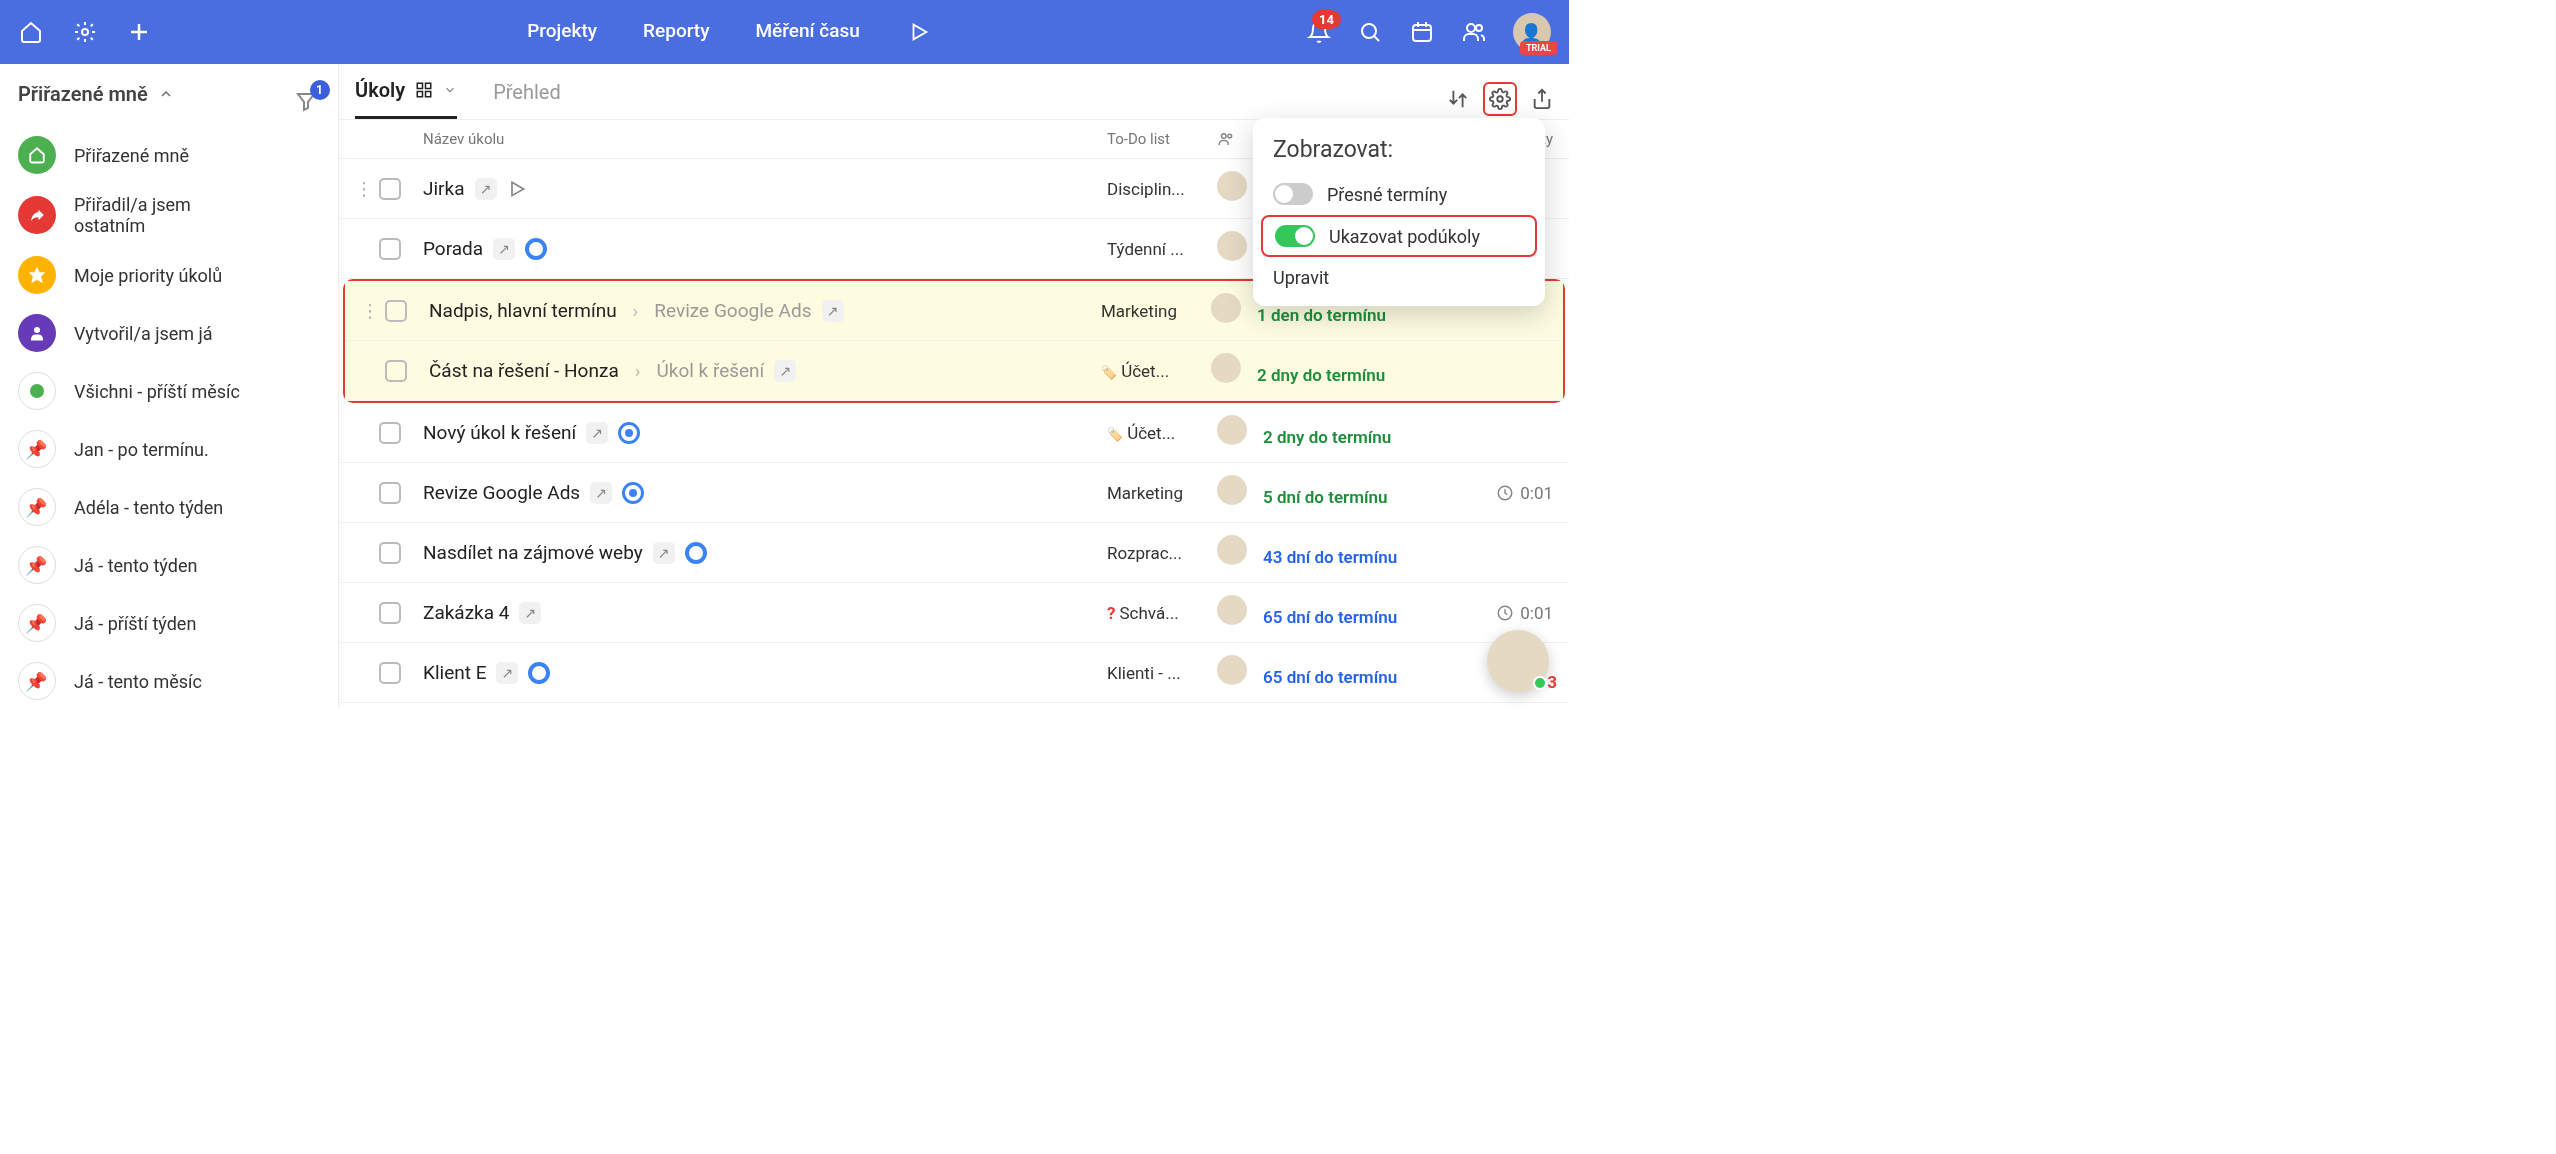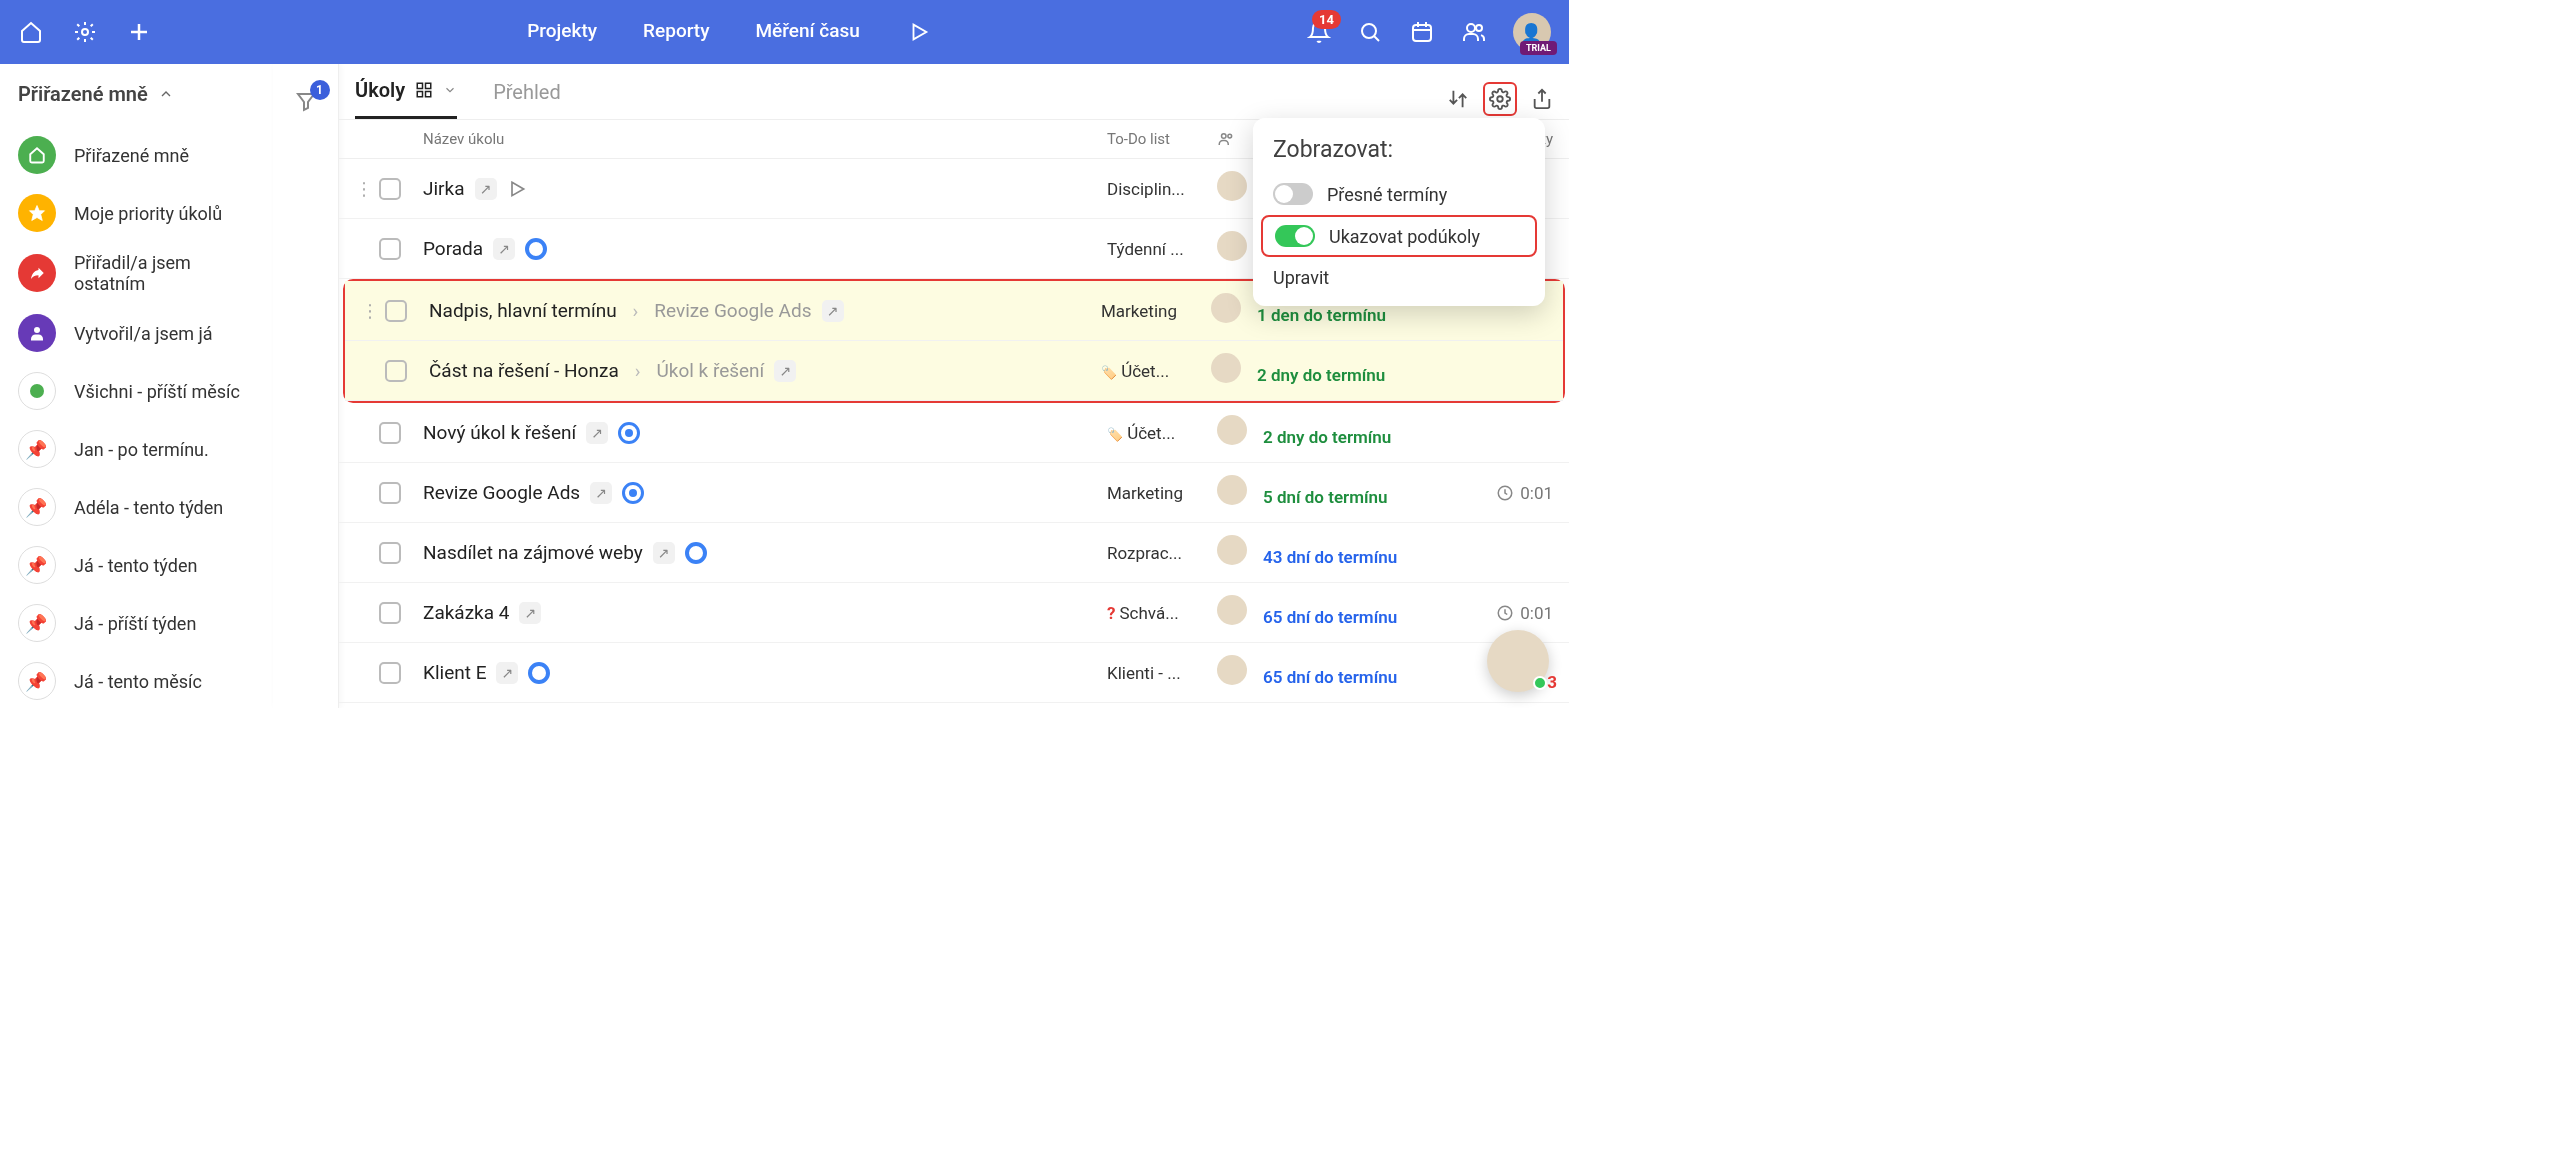--- a/index.html
+++ b/index.html
@@ -10,21 +10,21 @@
 .topbar { background: #4a6ee0; height: 64px; display: flex; align-items: center; padding: 0 18px; color: #fff; }
 .topbar .left-icons { display: flex; gap: 28px; align-items: center; }
 .topbar .icon { width: 26px; height: 26px; display: flex; align-items: center; justify-content: center; cursor: pointer; }
 .topbar .center-nav { flex: 1; display: flex; justify-content: center; gap: 46px; font-size: 19px; font-weight: 500; }
 .topbar .center-nav span { cursor: pointer; }
 .topbar .right-icons { display: flex; gap: 26px; align-items: center; }
 .notif-wrap { position: relative; }
 .notif-badge { position: absolute; top: -10px; right: -10px; background: #e53935; color: #fff; border-radius: 12px; font-size: 13px; font-weight: 700; padding: 2px 7px; }
 .avatar-wrap { position: relative; }
 .avatar { width: 38px; height: 38px; border-radius: 50%; background: #d8c8b0; display: flex; align-items: center; justify-content: center; font-size: 18px; }
-.trial-badge { position: absolute; bottom: -4px; right: -6px; background: #701a75; color: #fff; font-size: 9px; font-weight: 700; padding: 2px 6px; border-radius: 4px; }
+.trial-badge { position: absolute; bottom: -4px; right: -6px; background: #ef4444; color: #fff; font-size: 9px; font-weight: 700; padding: 2px 6px; border-radius: 4px; }
 
 
 .main { flex: 1; display: flex; overflow: hidden; }
 
 
 .sidebar { width: 273px; padding: 18px 14px; overflow-y: auto; }
 .sidebar-header { display: flex; align-items: center; gap: 10px; font-size: 20px; font-weight: 600; color: #444; margin-bottom: 20px; padding-left: 4px; }
 .sidebar-item { display: flex; align-items: center; gap: 18px; padding: 10px 4px; cursor: pointer; font-size: 18px; color: #333; }
 .si-icon { width: 38px; height: 38px; border-radius: 50%; display: flex; align-items: center; justify-content: center; flex-shrink: 0; }
 .si-home { background: #4caf50; color: #fff; }
@@ -188,34 +188,34 @@
       <div id="sidebar-items">
           <div class="sidebar-item">
             <div class="si-icon si-home">
               <svg width="18" height="18" viewBox="0 0 24 24" fill="none" stroke="#fff" stroke-width="2.5">
                 <path d="M3 11l9-8 9 8v9a2 2 0 0 1-2 2H5a2 2 0 0 1-2-2z"></path>
               </svg>
             </div>
             <span>Přiřazené mně</span>
           </div>
           <div class="sidebar-item">
+            <div class="si-icon si-fwd">
+              <svg width="18" height="18" viewBox="0 0 24 24" fill="#fff">
+                <path d="M14 5l7 7-7 7v-4c-5 0-8 2-10 5 1-6 4-11 10-12V5z"></path>
+              </svg>
+            </div>
+            <span>Přiřadil/a jsem ostatním</span>
+          </div>
+          <div class="sidebar-item">
             <div class="si-icon si-star">
               <svg width="18" height="18" viewBox="0 0 24 24" fill="#fff" stroke="#fff">
                 <polygon points="12 2 15 9 22 9 17 14 19 22 12 18 5 22 7 14 2 9 9 9"></polygon>
               </svg>
             </div>
             <span>Moje priority úkolů</span>
-          </div>
-          <div class="sidebar-item">
-            <div class="si-icon si-fwd">
-              <svg width="18" height="18" viewBox="0 0 24 24" fill="#fff">
-                <path d="M14 5l7 7-7 7v-4c-5 0-8 2-10 5 1-6 4-11 10-12V5z"></path>
-              </svg>
-            </div>
-            <span>Přiřadil/a jsem ostatním</span>
           </div>
           <div class="sidebar-item">
             <div class="si-icon si-user">
               <svg width="18" height="18" viewBox="0 0 24 24" fill="#fff">
                 <circle cx="12" cy="8" r="4"></circle>
                 <path d="M4 22v-2a6 6 0 0 1 6-6h4a6 6 0 0 1 6 6v2z"></path>
               </svg>
             </div>
             <span>Vytvořil/a jsem já</span>
           </div>

